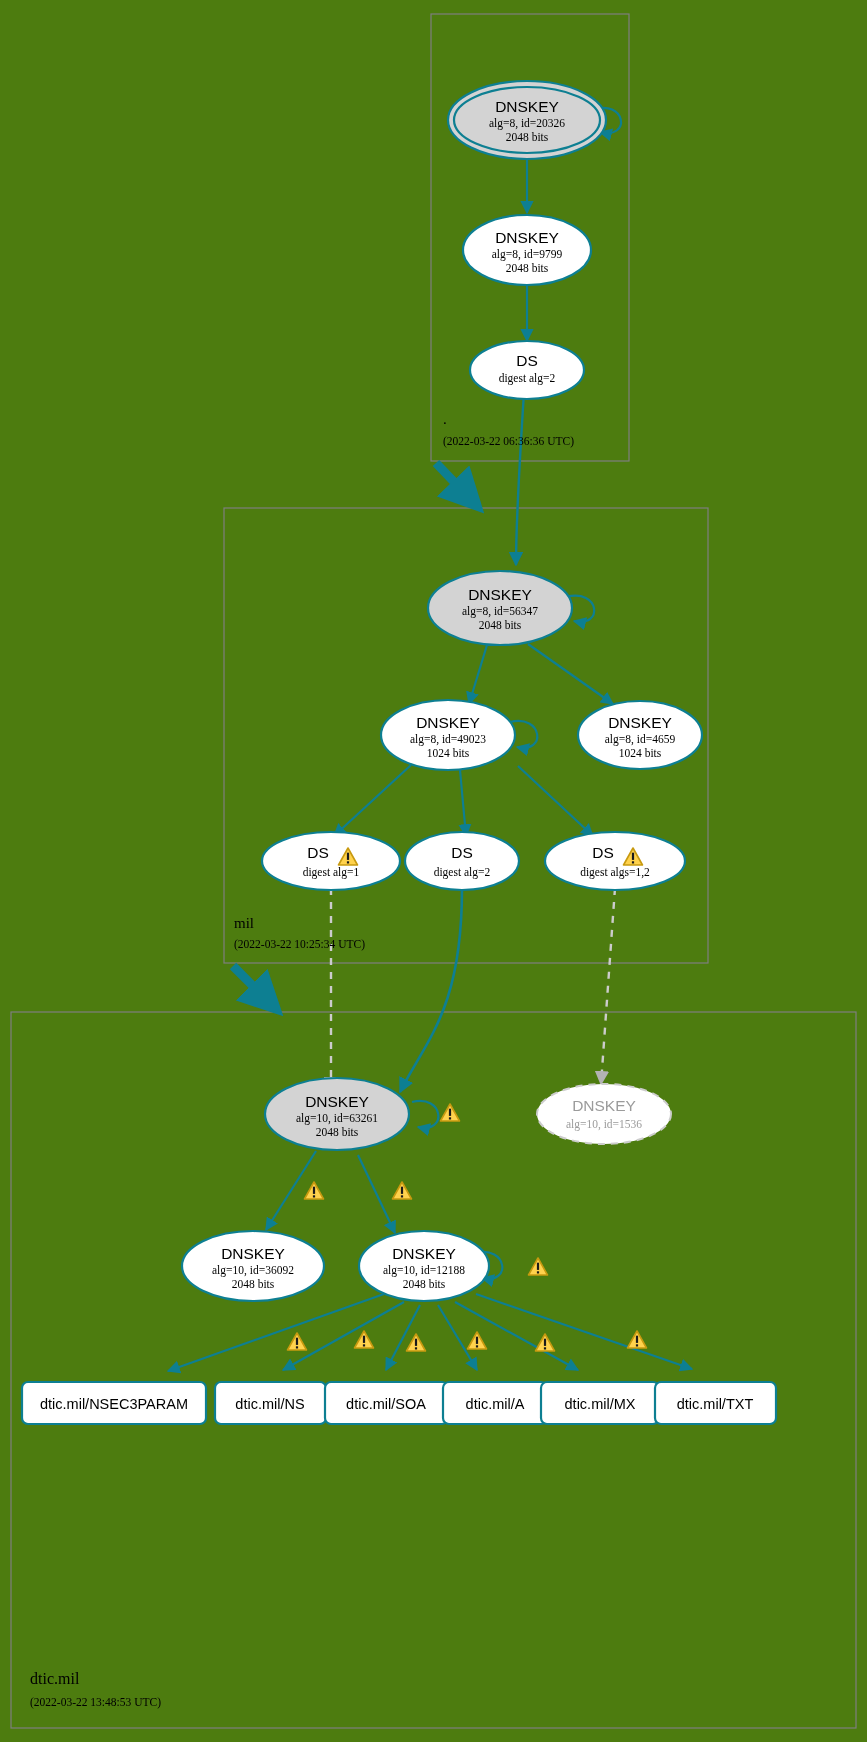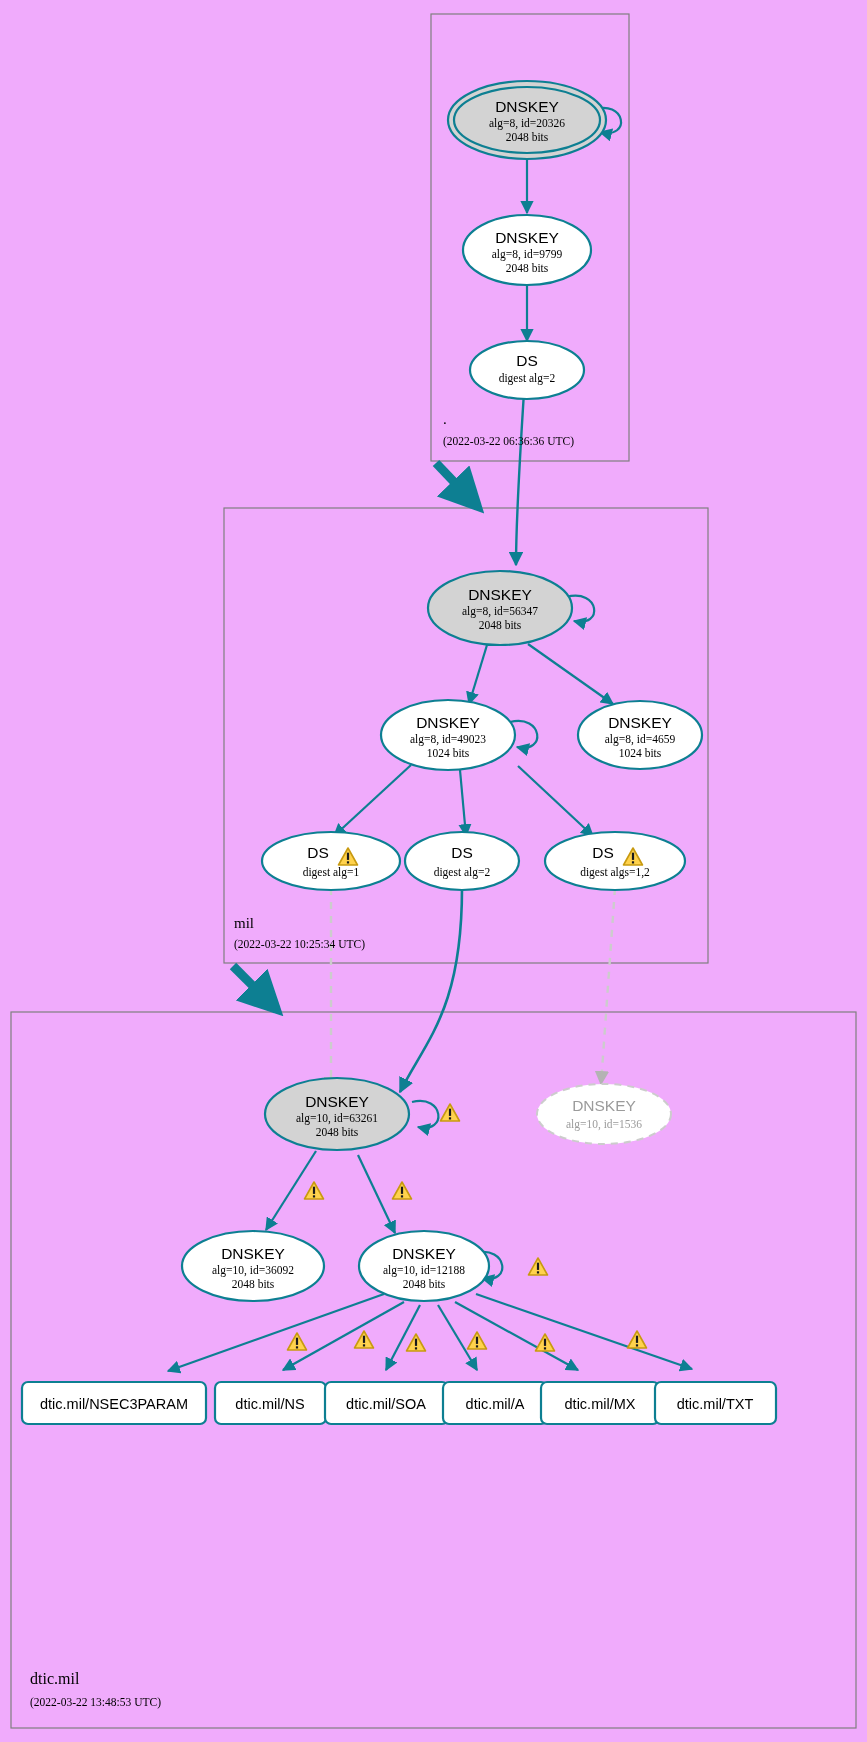--- a/index.html
+++ b/index.html
@@ -8,21 +8,21 @@
     background: #ffffff;
   }
   body {
     font-family: "Liberation Sans", sans-serif;
   }
   #stage {
     position: relative;
     width: 867px;
     height: 1742px;
     overflow: hidden;
-    background: #f0abfc;
+    background: #4d7c0f;
   }
   #stage svg {
     position: absolute;
     left: 0;
     top: 0;
   }
   .zone-label {
     font-family: "Liberation Serif", serif;
     fill: #000000;
   }

